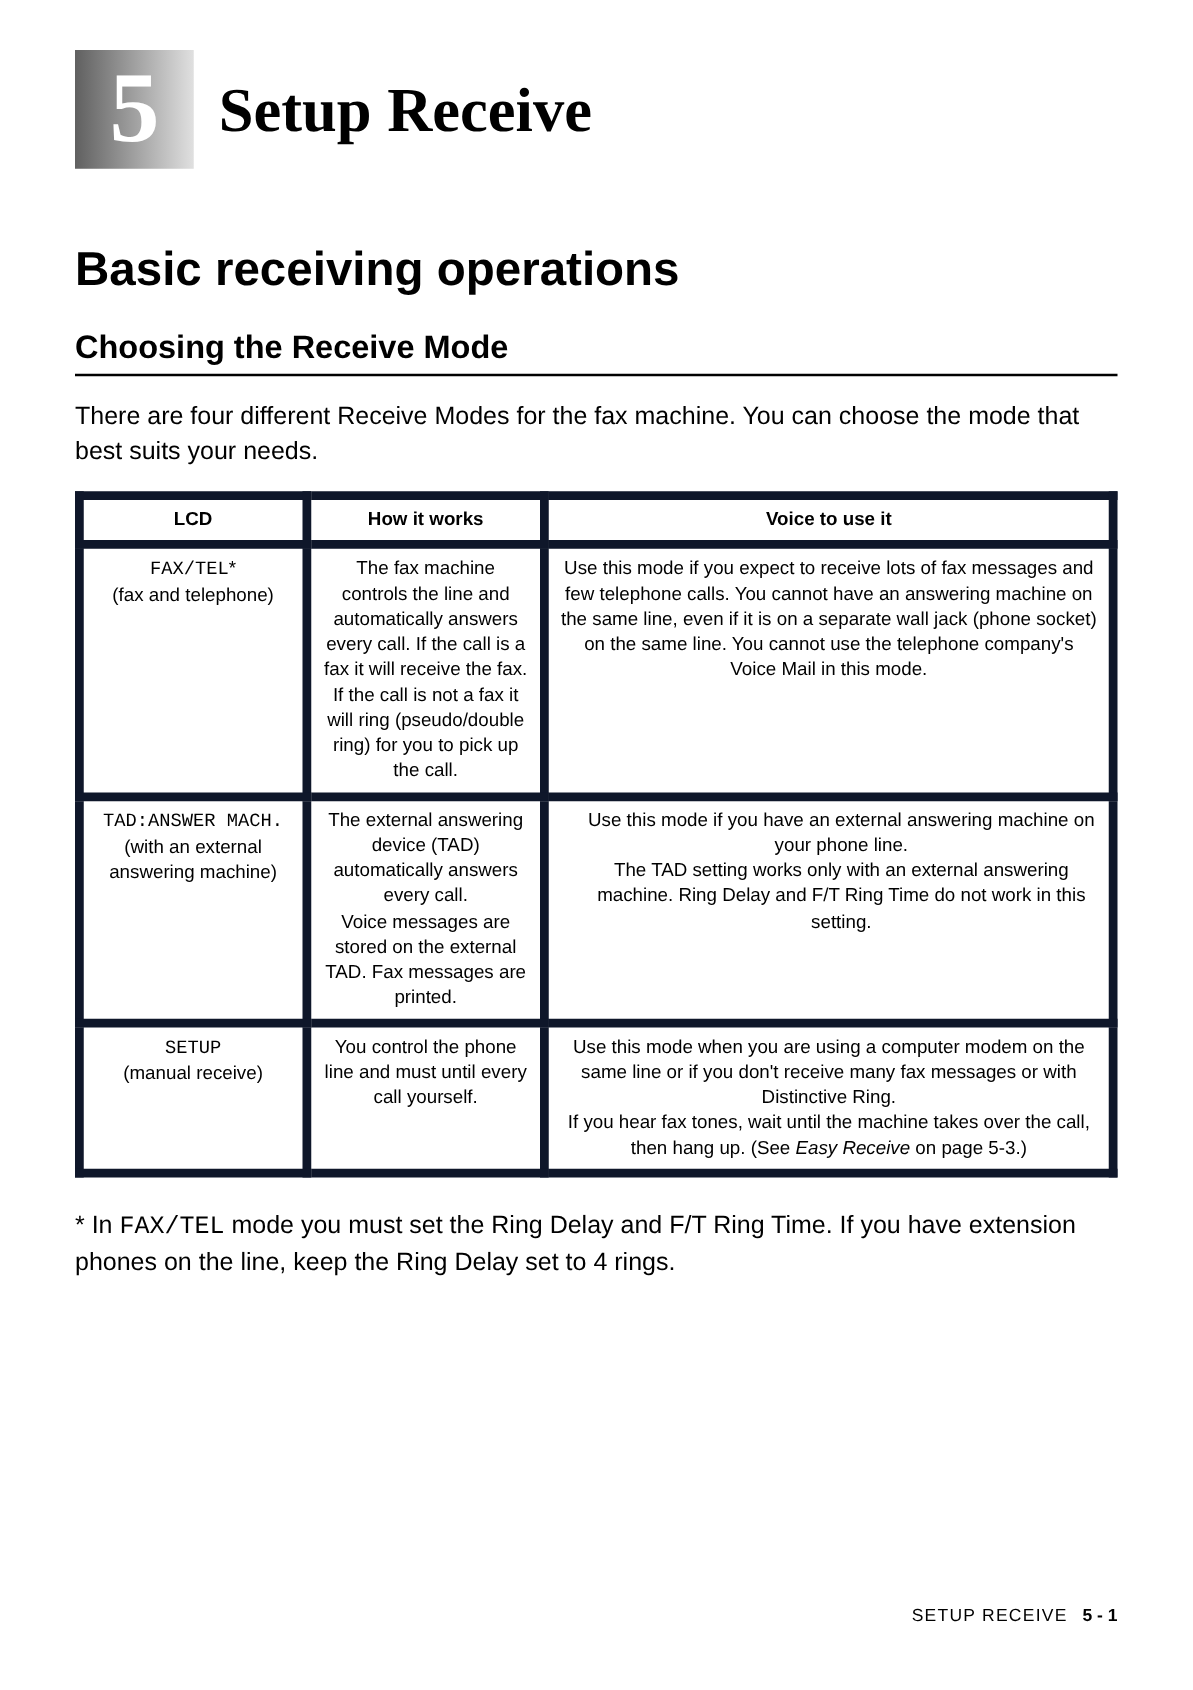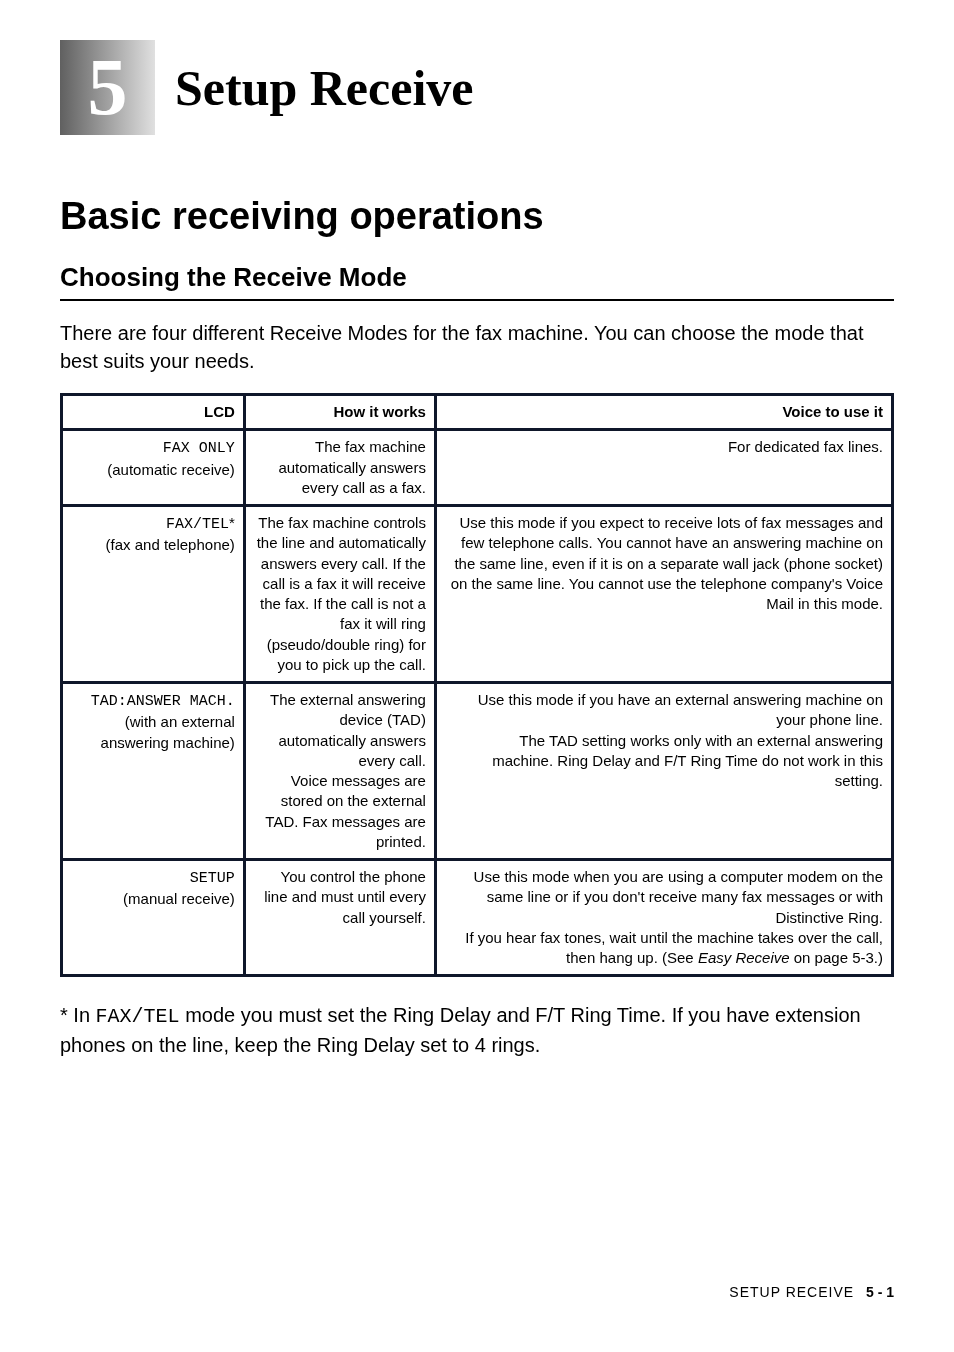--- a/index.html
+++ b/index.html
@@ -60,23 +60,23 @@
       font-size: 20px;
       line-height: 1.4;
       margin-bottom: 18px;
     }
     table {
       width: 100%;
       border-collapse: collapse;
       margin-bottom: 24px;
     }
     th, td {
-      border: 3px solid #0f172a;
+      border: 7px solid #0f172a;
       padding: 6px 8px;
-      text-align: right;
+      text-align: center;
       vertical-align: top;
       font-size: 15px;
       line-height: 1.35;
     }
     th {
       font-weight: bold;
     }
     .col-lcd {
       width: 22%;
     }
@@ -140,28 +140,20 @@
   <thead>
     <tr>
       <th>LCD</th>
       <th>How it works</th>
       <th>Voice to use it</th>
     </tr>
   </thead>
   <tbody>
     <tr>
       <td class="lcd-cell">
-        <span class="mono">FAX ONLY</span><br>
-        <span>(automatic receive)</span>
-      </td>
-      <td>The fax machine automatically answers every call as a fax.</td>
-      <td>For dedicated fax lines.</td>
-    </tr>
-    <tr>
-      <td class="lcd-cell">
         <span class="mono">FAX/TEL</span><span>*</span><br>
         <span>(fax and telephone)</span>
       </td>
       <td>The fax machine controls the line and automatically answers every call. If the call is a fax it will receive the fax. If the call is not a fax it will ring (pseudo/double ring) for you to pick up the call.</td>
       <td>Use this mode if you expect to receive lots of fax messages and few telephone calls. You cannot have an answering machine on the same line, even if it is on a separate wall jack (phone socket) on the same line. You cannot use the telephone company's Voice Mail in this mode.</td>
     </tr>
     <tr>
       <td class="lcd-cell">
         <span class="mono">TAD:ANSWER MACH.</span><br>
         <span>(with an external answering machine)</span>

